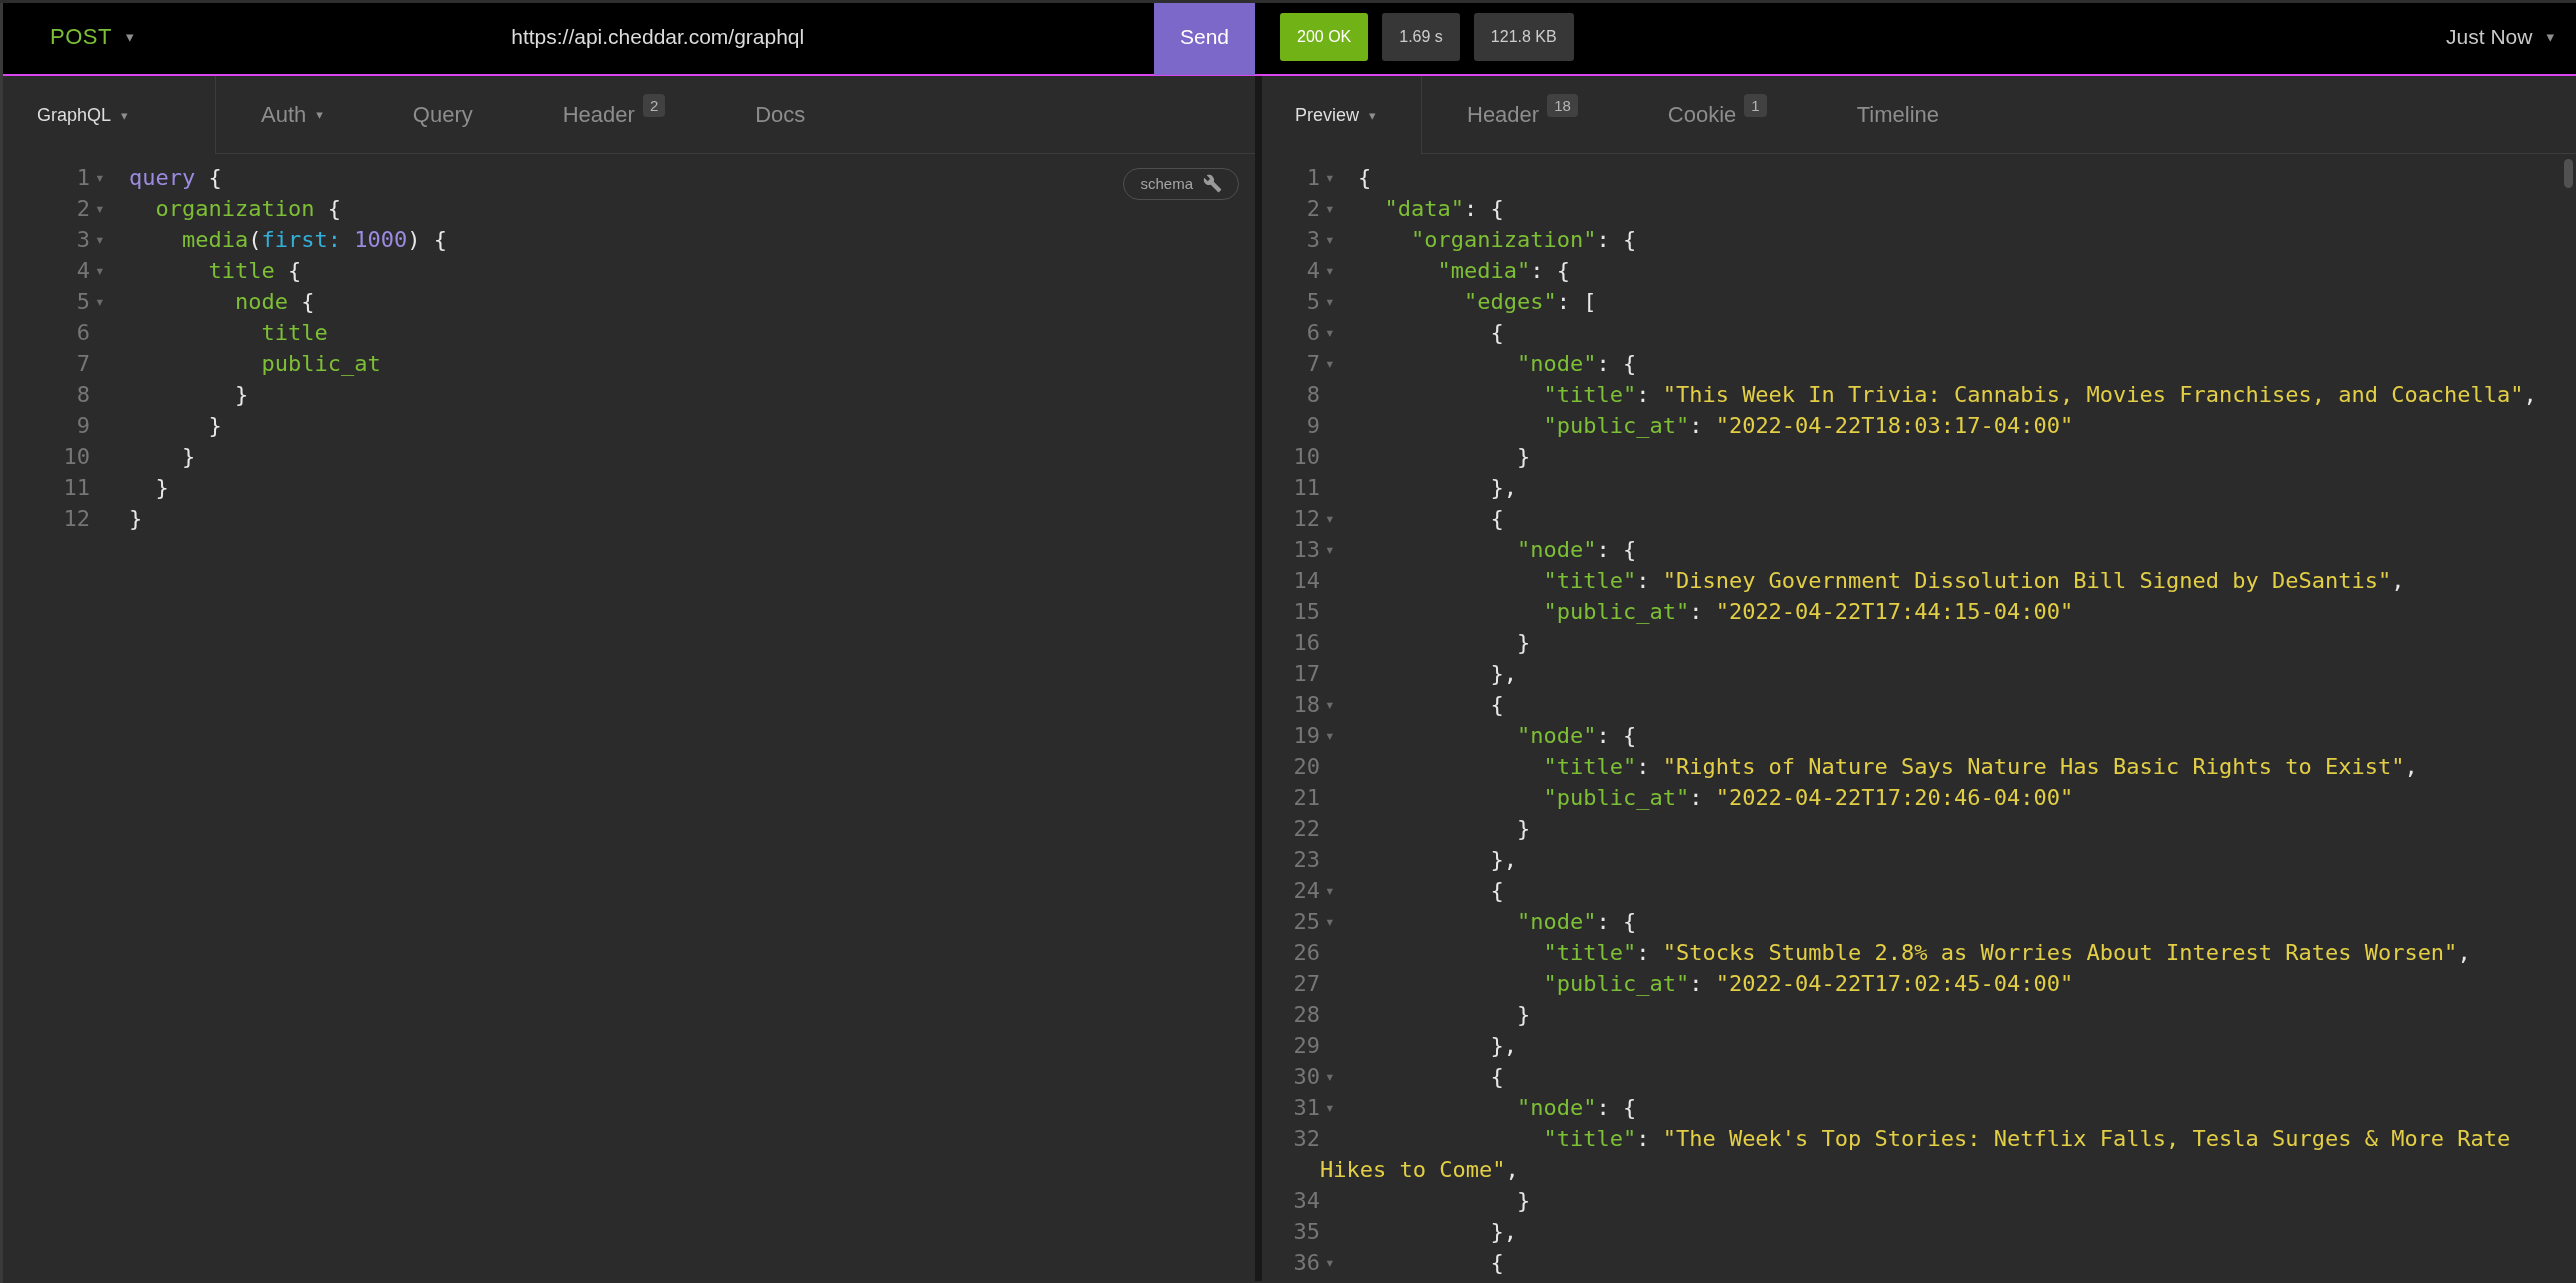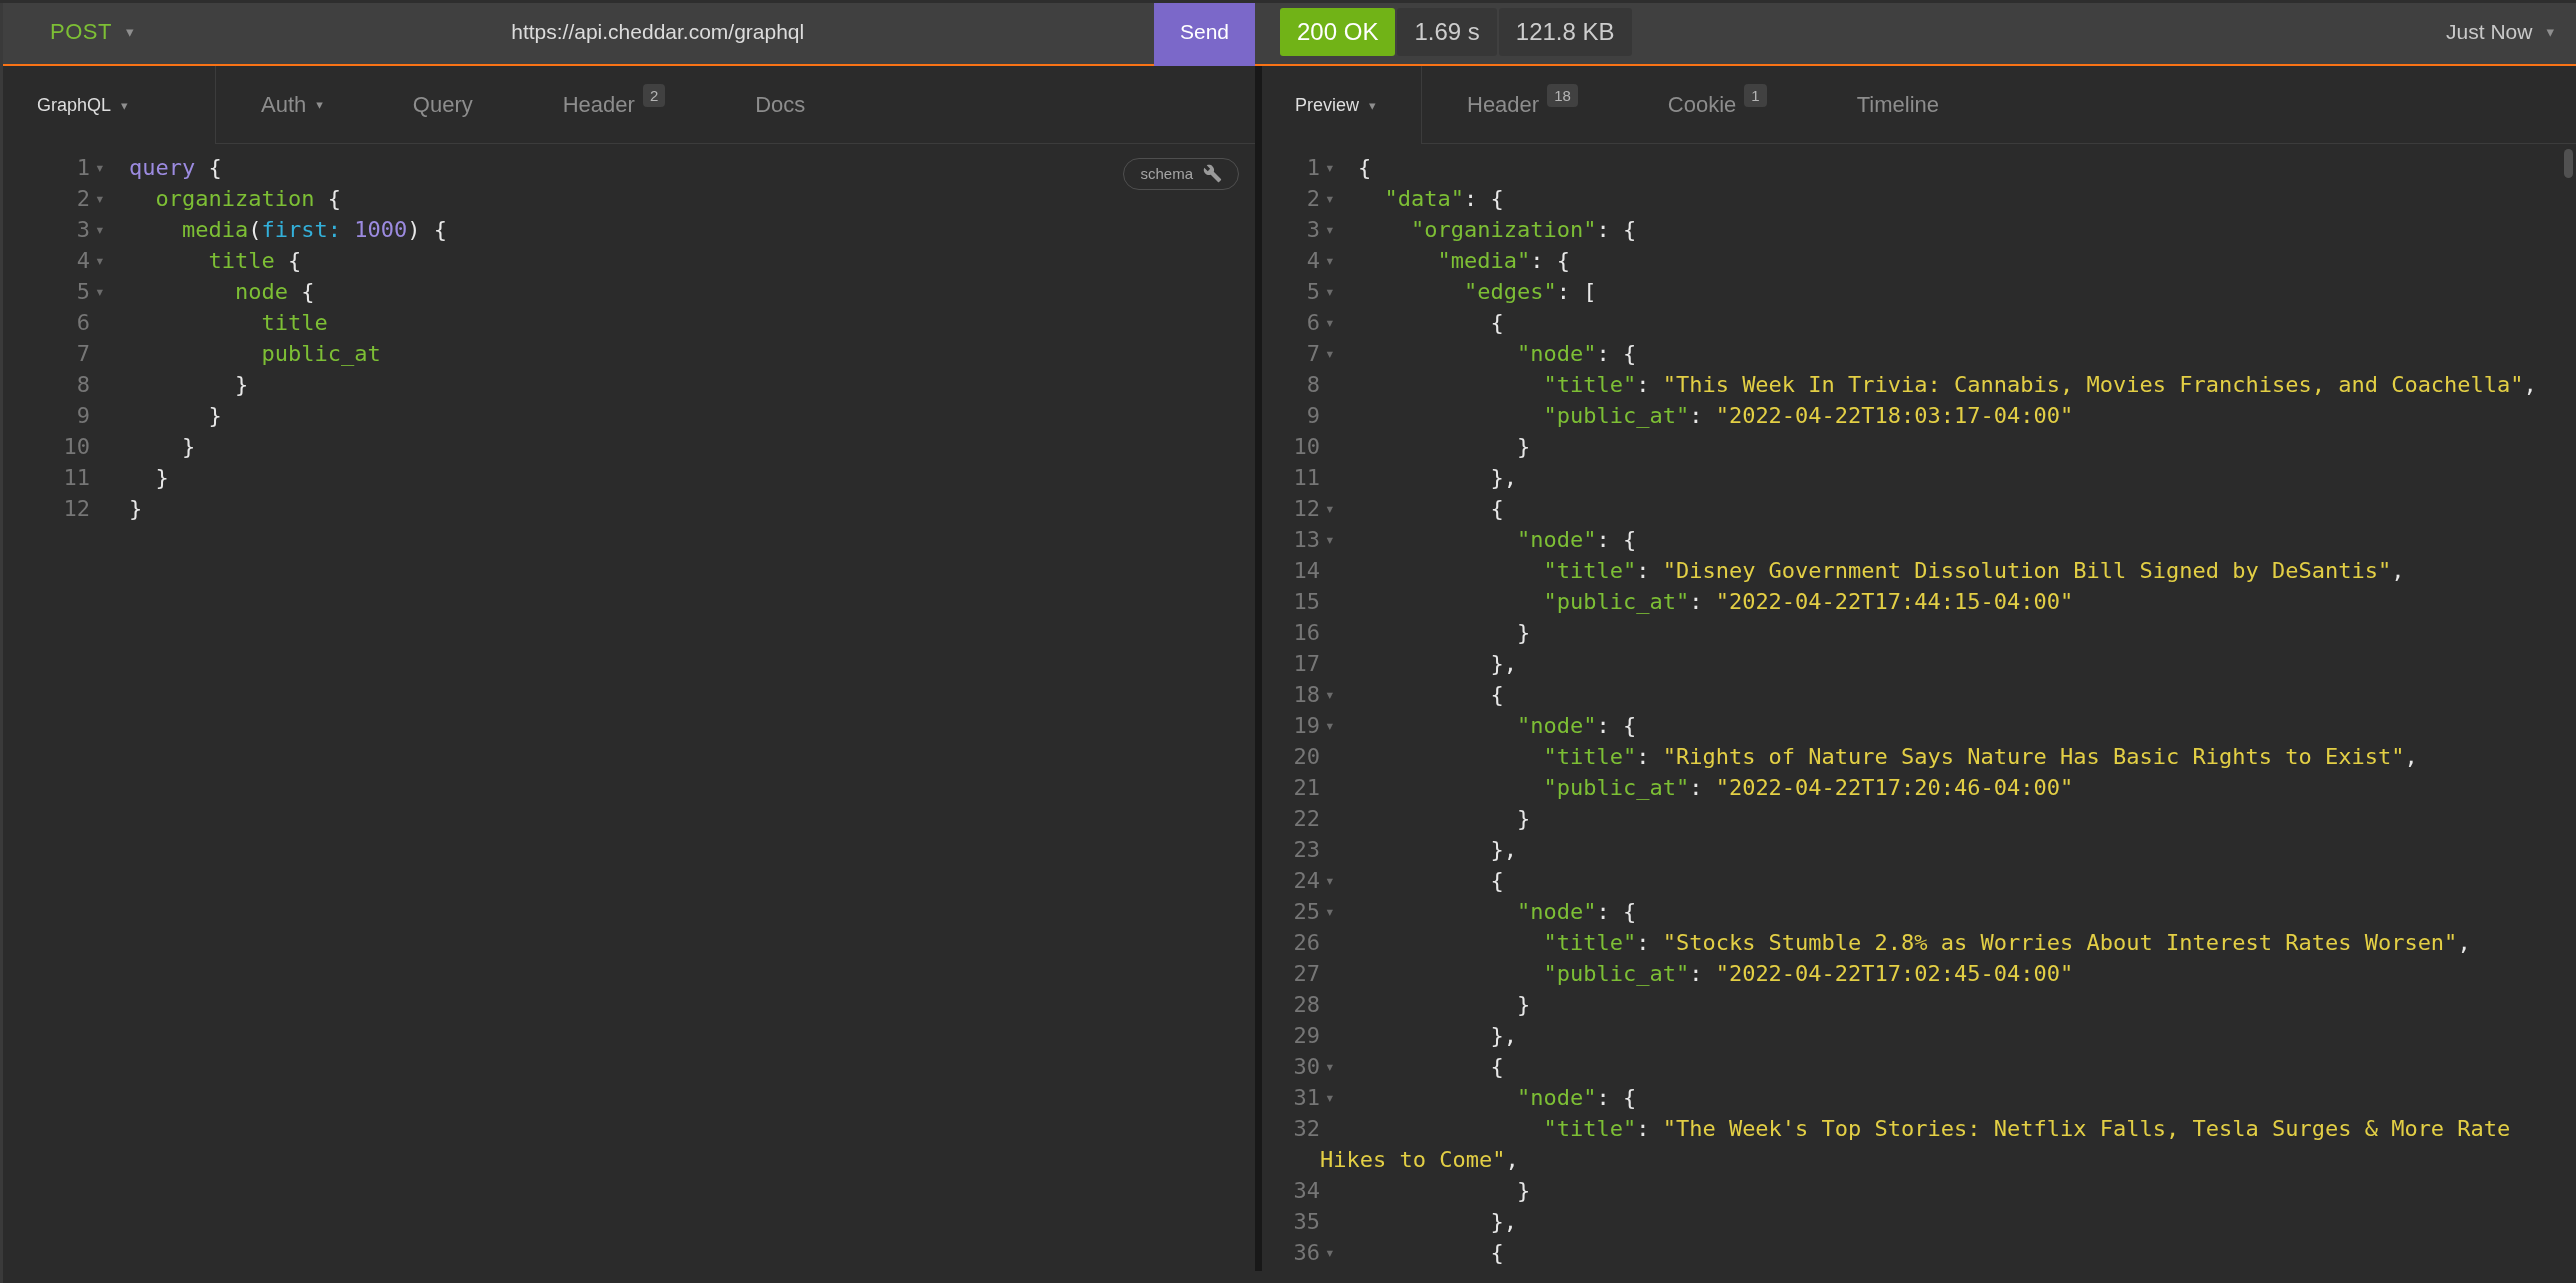--- a/index.html
+++ b/index.html
@@ -4,32 +4,32 @@
 <style>
   * { margin:0; padding:0; box-sizing:border-box; }
   html,body { width:2576px; height:1283px; overflow:hidden; background:#1d1d1d; }
   body { font-family:"Liberation Sans", sans-serif; }
 
   .app { position:relative; width:2576px; height:1283px; background:#2b2b2b; }
   .edge-top { position:absolute; left:0; top:0; width:100%; height:3px; background:#2e2e2e; z-index:50; }
   .edge-left { position:absolute; left:0; top:3px; width:3px; bottom:0; background:#3a3a3a; z-index:50; }
 
   
-  .topbar { display:flex; height:66px; background:#404040; border-bottom:2px solid #f97316; }
+  .topbar { display:flex; height:76px; background:#000000; border-bottom:2px solid #d946ef; }
   .topbar-left { width:1255px; display:flex; align-items:center; }
   .method { display:flex; align-items:center; padding-left:50px; cursor:pointer; }
   .method-label { color:#7dbf35; font-size:22px; letter-spacing:0.5px; }
   .caret { color:#8f8f8f; font-size:15px; margin-left:14px; }
   .caret.sm { font-size:13px; margin-left:10px; }
   .url-text { margin-left:28px; color:#dcdcdc; font-size:21px; flex:1; white-space:nowrap; overflow:hidden;text-align:center; }
   .send-btn { width:101px; height:76px; background:#7b68c9; color:#ffffff; font-size:21px;
               display:flex; align-items:center; justify-content:center; cursor:pointer; }
   .topbar-right { flex:1; display:flex; align-items:center; padding-left:25px; }
   .badge { height:48px; display:flex; align-items:center; padding:8px 17px; border-radius:3px;
-           font-size:24px; margin-right:2px; }
+           font-size:16px; margin-right:14px; }
   .badge.ok { background:#71b317; color:#ffffff; }
   .badge.dim { background:#373737; color:#cdcdcd; }
   .history { margin-left:auto; margin-right:22px; display:flex; align-items:center; cursor:pointer;text-align:center; }
   .history-label { color:#c9c9c9; font-size:21px; }
 
   
   .main { display:flex; height:1205px; }
   .pane { background:#2b2b2b; display:flex; flex-direction:column; }
   .pane-left { width:1255px; }
   .pane-divider { width:7px; background:#181818; }

